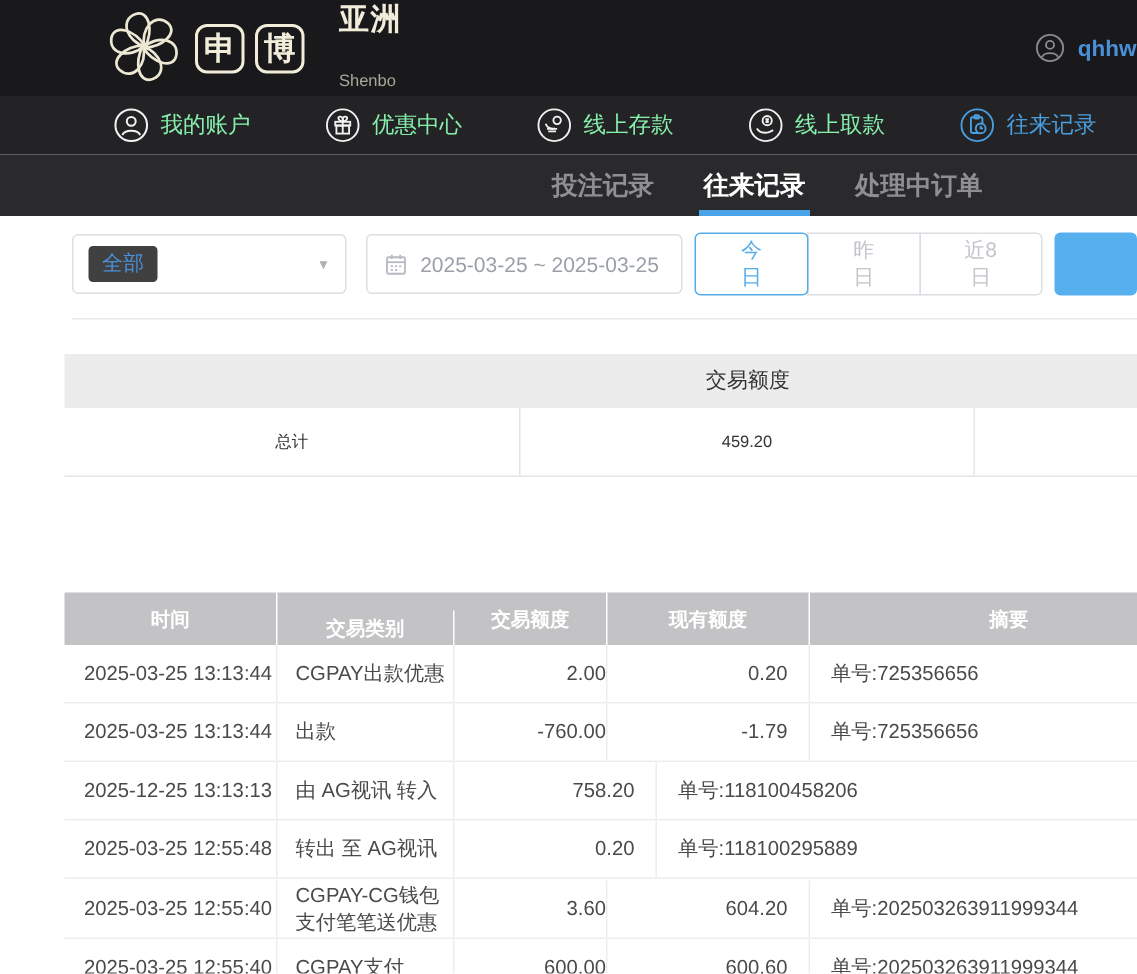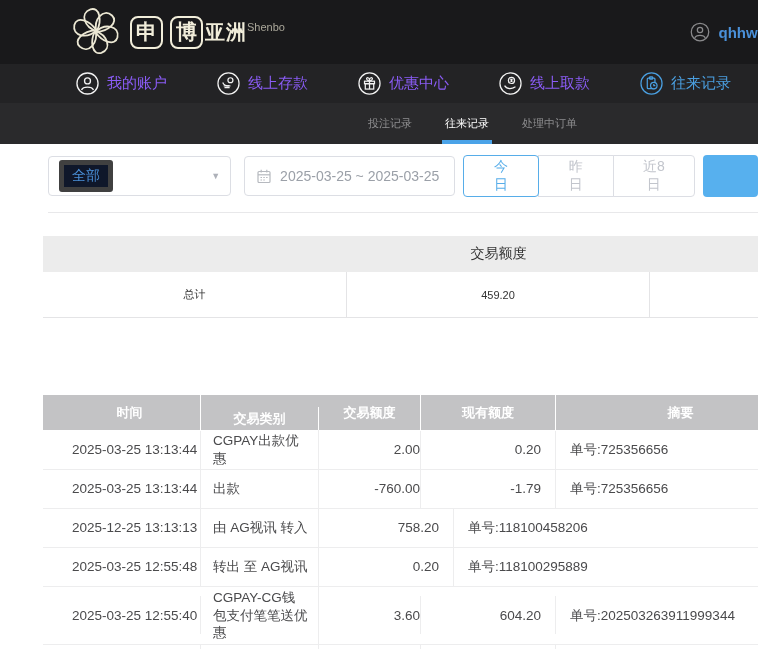--- a/index.html
+++ b/index.html
@@ -6,43 +6,43 @@
   html,body { width:758px; height:649px; overflow:hidden; background:#fff;
     font-family:"Liberation Sans","DejaVu Sans",sans-serif; }
 
   
   .top-header { height:64px; background:#19191b; display:flex; align-items:center; padding-left:64px; }
   .logo { display:flex; align-items:center; }
   .logo-flower { width:62px; height:58px; }
   .logo-boxes { display:flex; gap:7px; margin-left:4px; }
   .logo-box { width:33px; height:33px; border:2px solid #f1edda; border-radius:8px;
     color:#f1edda; font-size:21px; font-weight:bold; display:flex; align-items:center; justify-content:center; }
-  .logo-region { margin-left:2px; display:flex; flex-direction:row; line-height:1.05; }
+  .logo-region { margin-left:23px; display:flex; flex-direction:column; line-height:1.05;gap:25px; }
   .logo-region .cn { color:#f1edda; font-size:20px; font-weight:bold; letter-spacing:1px; }
   .logo-region .en { color:#aaa79a; font-size:11px; }
   .header-right { margin-left:auto; display:flex; align-items:center; gap:9px; margin-right:-8px; }
   .user-name { color:#4a90d9; font-size:15px; font-weight:bold; white-space:nowrap; }
 
   
   .main-nav { height:39px; background:#232325; display:flex; align-items:center; padding-left:76px; gap:50px; }
-  .nav-item { display:flex; align-items:center; gap:8px; color:#8b5cf6; font-size:15px; cursor:pointer; white-space:nowrap; }
+  .nav-item { display:flex; align-items:center; gap:8px; color:#86efac; font-size:15px; cursor:pointer; white-space:nowrap; }
   .nav-item svg { flex:0 0 auto; }
   .nav-item.active { color:#4a9fe0; }
 
   
   .sub-nav { height:41px; background:#2a2a2c; display:flex; align-items:stretch; padding-left:368px; gap:33px; }
-  .tab { position:relative; display:flex; align-items:center; color:#8f8f91; font-size:11px; cursor:pointer; white-space:nowrap; }
+  .tab { position:relative; display:flex; align-items:center; color:#8f8f91; font-size:17px; cursor:pointer; white-space:nowrap;font-weight:bold; }
   .tab.active { color:#fff; }
   .tab.active .tab-bar { position:absolute; left:-3px; right:-3px; bottom:0; height:4px; background:#4aa3e8; }
 
   
   .filter-row { display:flex; align-items:center; margin:11px 0 0 48px; height:42px; }
   .select-box { width:197px; height:40px; border:1px solid #dcdee4; border-radius:4px;
     display:flex; align-items:center; padding:0 10px; cursor:pointer; background:#fff; }
-  .type-tag { background:#0f172a; border:5px solid #404040; border-radius:3px; color:#4a90d9;
+  .type-tag { background:#404040; border:1px solid #404040; border-radius:3px; color:#4a90d9;
     font-size:14px; padding:2px 8px; }
   .select-arrow { margin-left:auto; color:#aeb1b9; font-size:9px; }
   .date-box { width:227px; height:40px; border:1px solid #dcdee4; border-radius:4px; margin-left:13px;
     display:flex; align-items:center; gap:8px; padding:0 11px; color:#9ba0a8; font-size:14px; cursor:text; background:#fff; white-space:nowrap; }
   .quick-group { display:flex; margin-left:8px; height:42px; }
   .qbtn { border:1px solid #dcdee4; background:#fff; color:#c2c5cc; font-size:14px; padding:0 26px;
     margin-left:-1px; cursor:pointer; font-family:inherit; }
   .qbtn.first { border-radius:4px 0 0 4px; margin-left:0; }
   .qbtn.last  { border-radius:0 4px 4px 0; }
   .qbtn.active { border:1px solid #57ade9; color:#57ade9; border-radius:4px; position:relative; z-index:2; }
@@ -59,22 +59,22 @@
   .sc1 { width:304px; } .sc2 { width:303px; } .sc3 { width:303px; }
 
   
   .records { margin:77px 0 0 43px; width:762px; font-size:13.5px; color:#4a4a4c; }
   .thead { display:flex; height:35px; background:#c3c3c5; color:#fff; font-weight:bold; font-size:13px; }
   .thead .tc { display:flex; align-items:center; justify-content:center; }
   .thead .tc:not(:last-child) { border-right:1px solid #fff; }
   .trow { display:flex; align-items:center; min-height:38px; border-bottom:1px solid #ededee; }
   .trow .tc { display:flex; align-items:center; min-height:38px; padding-top:2px; padding-bottom:2px; line-height:1.3; }
   .trow .tc:not(:last-child) { border-right:1px solid #ededee; }
-  .c-time { width:142px; padding-left:13px;margin-left:16px; }
-  .c-type { width:118px; padding-left:12px; padding-right:10px; }
+  .c-time { width:142px; padding-left:13px; }
+  .c-type { width:118px; padding-left:12px; }
   .c-amt  { width:102px; justify-content:flex-end; }
   .c-bal  { width:135px; justify-content:flex-end; padding-right:14px; }
   .c-sum  { flex:1; padding-left:14px; }
   .num { text-align:right; }
 </style>
 </head>
 <body>
 
 <div class="top-header">
   <div class="logo">
@@ -119,39 +119,39 @@
           <circle cx="12" cy="9.3" r="3.1"></circle>
         <path d="M5.8 18.8 c1.6-4 10.8-4 12.4 0"></path>
       </g>
     </svg>
     <span>我的账户</span>
   </div>
   <div class="nav-item">
     <svg width="23" height="23" viewBox="0 0 24 24">
       <g fill="none" stroke="#f2f2f2" stroke-width="1.3">
         <circle cx="12" cy="12" r="11"></circle>
-        <circle cx="14" cy="8.6" r="2.6"></circle>
-        <path d="M6 11 c0.8 2.6 4 4 6.5 3.2"></path>
-        <path d="M7 14.5 h7 M7.8 16.3 h5.4"></path>
-      </g>
-    </svg>
-    <span>线上存款</span>
-  </div>
-  <div class="nav-item">
-    <svg width="23" height="23" viewBox="0 0 24 24">
-      <g fill="none" stroke="#f2f2f2" stroke-width="1.3">
-        <circle cx="12" cy="12" r="11"></circle>
         <rect x="6.8" y="9.6" width="10.4" height="2.6"></rect>
         <rect x="7.6" y="12.2" width="8.8" height="5.6"></rect>
         <line x1="12" y1="9.6" x2="12" y2="17.8"></line>
         <path d="M12 9.4 c-3.4-0.4 -4-3.6 -1.6-3.4 c1.4 0.2 1.8 2 1.6 3.4 Z"></path>
         <path d="M12 9.4 c3.4-0.4 4-3.6 1.6-3.4 c-1.4 0.2 -1.8 2 -1.6 3.4 Z"></path>
       </g>
     </svg>
     <span>优惠中心</span>
+  </div>
+  <div class="nav-item">
+    <svg width="23" height="23" viewBox="0 0 24 24">
+      <g fill="none" stroke="#f2f2f2" stroke-width="1.3">
+        <circle cx="12" cy="12" r="11"></circle>
+        <circle cx="14" cy="8.6" r="2.6"></circle>
+        <path d="M6 11 c0.8 2.6 4 4 6.5 3.2"></path>
+        <path d="M7 14.5 h7 M7.8 16.3 h5.4"></path>
+      </g>
+    </svg>
+    <span>线上存款</span>
   </div>
   <div class="nav-item">
     <svg width="23" height="23" viewBox="0 0 24 24">
       <g fill="none" stroke="#f2f2f2" stroke-width="1.3">
         <circle cx="12" cy="12" r="11"></circle>
         <circle cx="13" cy="8.8" r="3.2"></circle>
         <path d="M13 7.2 v3.2 M11.8 7.8 h2.4 M11.8 9.6 h2.4"></path>
         <path d="M5.8 14.2 q3 4.4 9 2.4 l2.4 -1.2"></path>
       </g>
     </svg>

